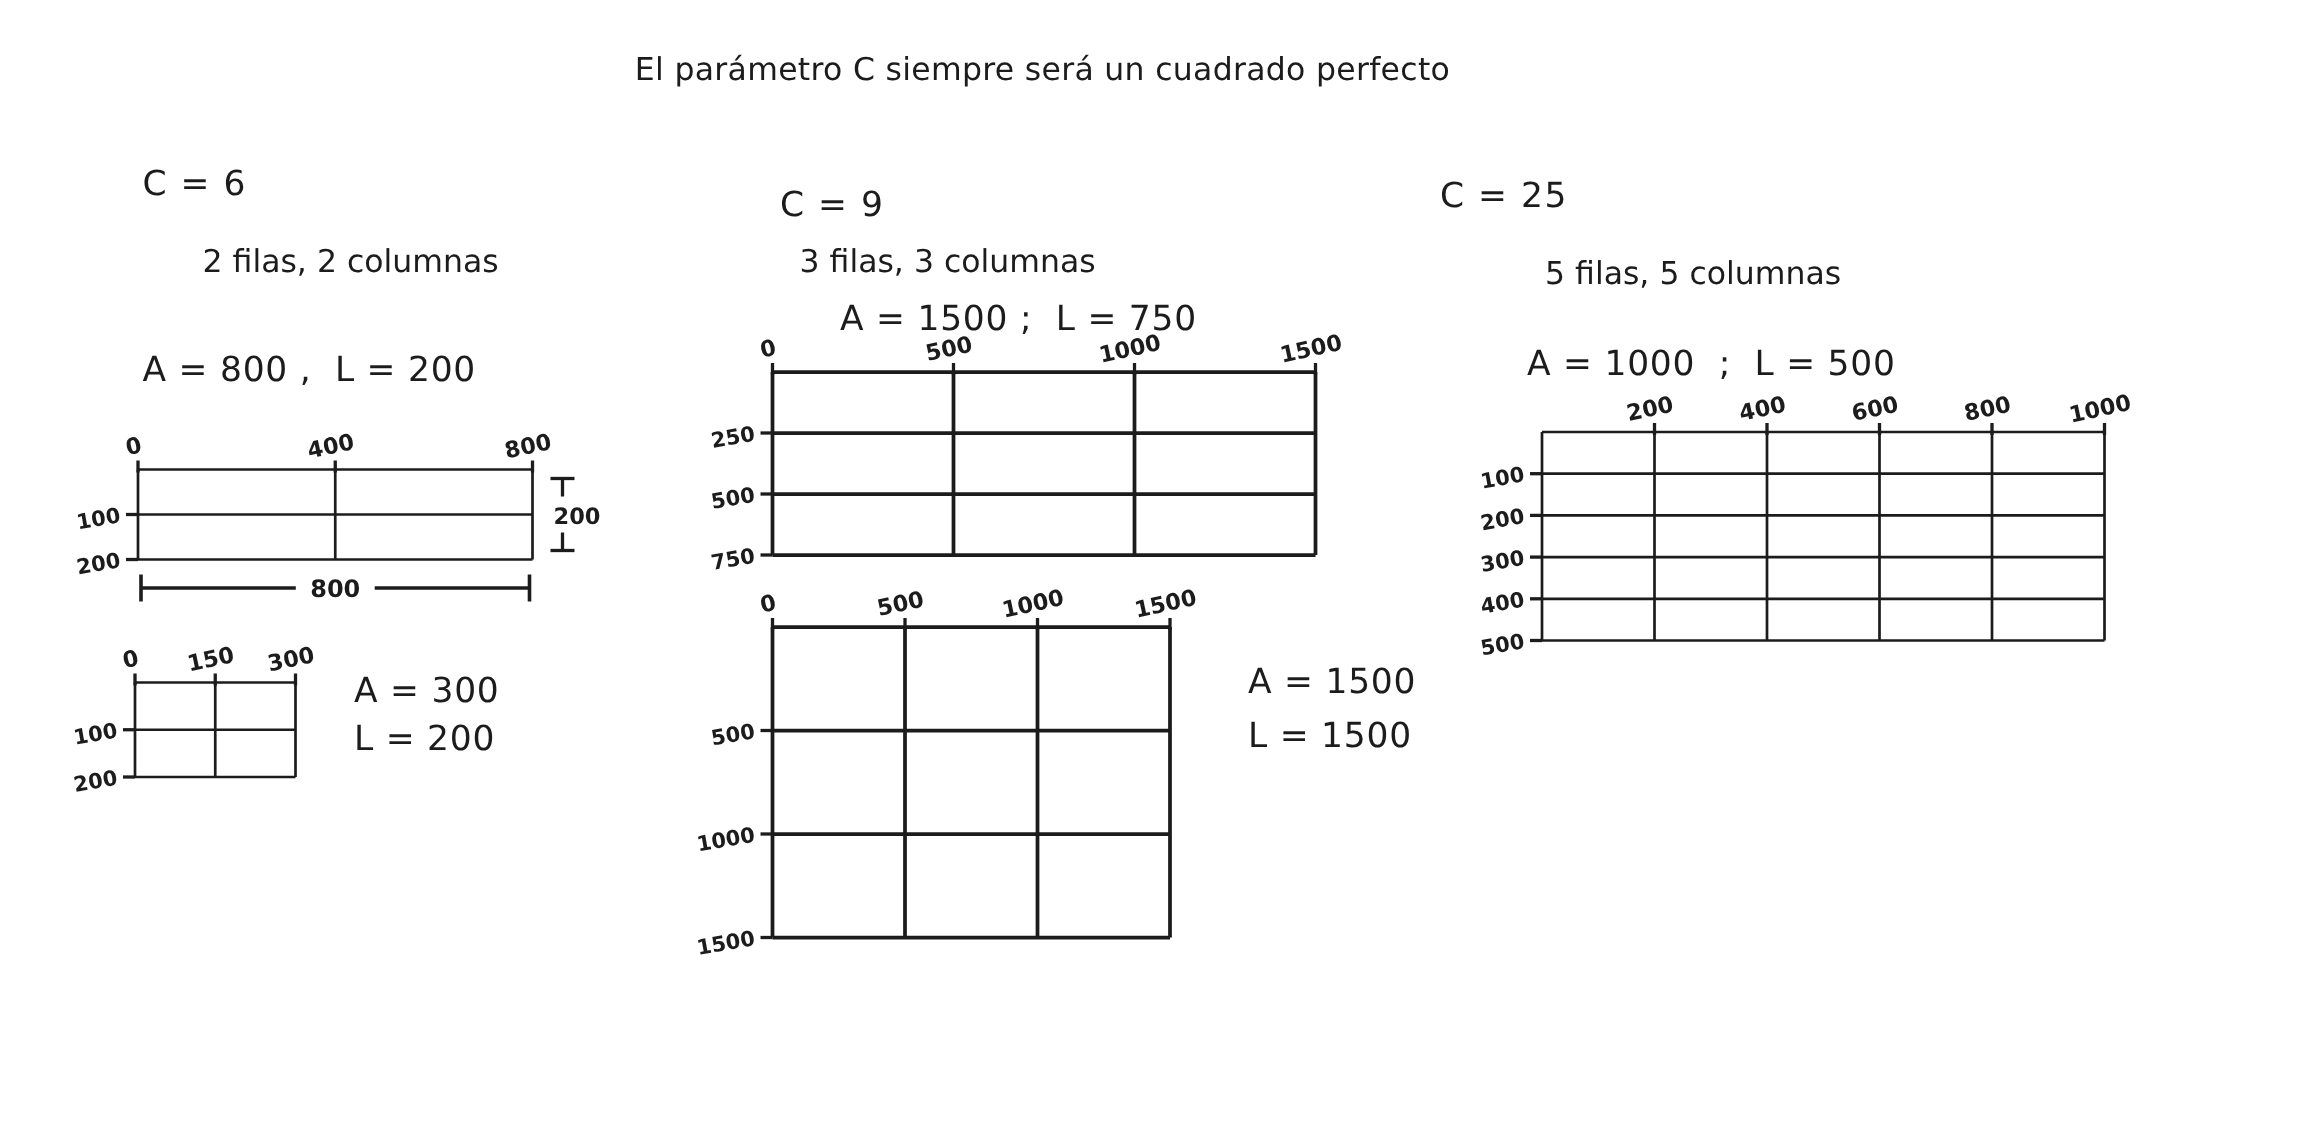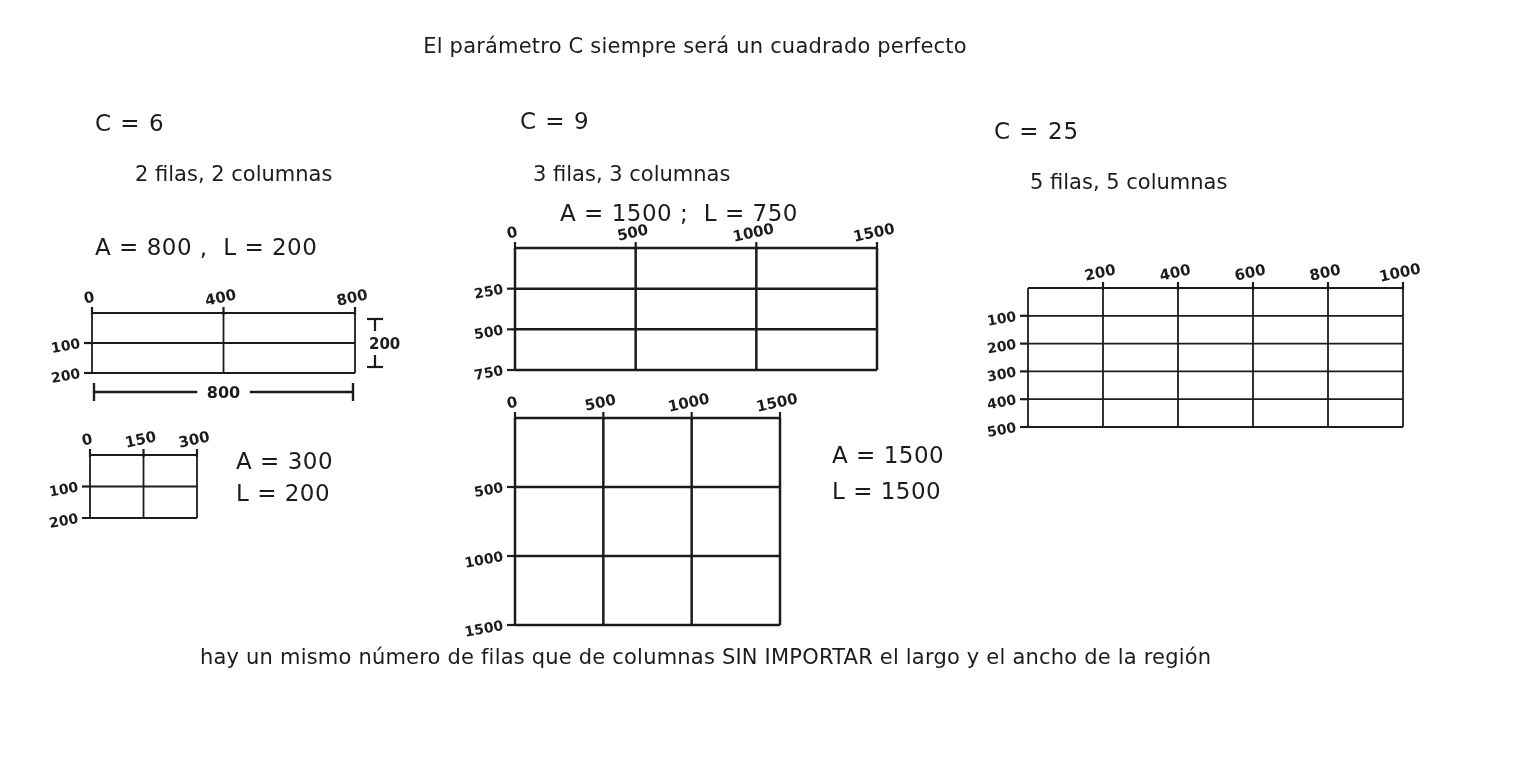--- a/index.html
+++ b/index.html
@@ -92,21 +92,21 @@
         <text x="105" y="-11" text-anchor="middle" font-size="15" font-weight="bold" fill="#1c1c1c" transform="rotate(-12 107 -11)">300</text>
         <line x1="-8" y1="31.5" x2="0" y2="31.5" stroke="#1c1c1c" stroke-width="2.2"></line>
         <text x="-12" y="36.5" text-anchor="end" font-size="14" font-weight="bold" fill="#1c1c1c" transform="rotate(-10 -12 31.5)">100</text>
         <line x1="-8" y1="63" x2="0" y2="63" stroke="#1c1c1c" stroke-width="2.2"></line>
         <text x="-12" y="68" text-anchor="end" font-size="14" font-weight="bold" fill="#1c1c1c" transform="rotate(-10 -12 63)">200</text>
       </svg>
     </div>
   <div class="txt params" style="left:236px; top:448px">A = 300</div>
   <div class="txt params" style="left:236px; top:480px">L = 200</div>
 
-  <div class="txt c-label" style="left:520px; top:108px">C = 9</div>
+  <div class="txt c-label" style="left:520px; top:124px">C = 9</div>
   <div class="txt sub" style="left:533px; top:162px">3 filas, 3 columnas</div>
   <div class="txt params" style="left:560px; top:200px">A = 1500 ;  L = 750</div>
   <div class="grid thick" style="left:515px; top:248px; width:362px; height:122px">
       <svg width="362" height="122">
         <line x1="0" y1="0" x2="362" y2="0" stroke="#1c1c1c" stroke-width="2.5"></line>
         <line x1="0" y1="40.666666666666664" x2="362" y2="40.666666666666664" stroke="#1c1c1c" stroke-width="2.5"></line>
         <line x1="0" y1="81.33333333333333" x2="362" y2="81.33333333333333" stroke="#1c1c1c" stroke-width="2.5"></line>
         <line x1="0" y1="122" x2="362" y2="122" stroke="#1c1c1c" stroke-width="2.5"></line>
         <line x1="0" y1="0" x2="0" y2="122" stroke="#1c1c1c" stroke-width="2.5"></line>
         <line x1="120.66666666666667" y1="0" x2="120.66666666666667" y2="122" stroke="#1c1c1c" stroke-width="2.5"></line>
@@ -150,22 +150,23 @@
         <text x="-12" y="74" text-anchor="end" font-size="14" font-weight="bold" fill="#1c1c1c" transform="rotate(-10 -12 69)">500</text>
         <line x1="-8" y1="138" x2="0" y2="138" stroke="#1c1c1c" stroke-width="2.2"></line>
         <text x="-12" y="143" text-anchor="end" font-size="14" font-weight="bold" fill="#1c1c1c" transform="rotate(-10 -12 138)">1000</text>
         <line x1="-8" y1="207" x2="0" y2="207" stroke="#1c1c1c" stroke-width="2.2"></line>
         <text x="-12" y="212" text-anchor="end" font-size="14" font-weight="bold" fill="#1c1c1c" transform="rotate(-10 -12 207)">1500</text>
       </svg>
     </div>
   <div class="txt params" style="left:832px; top:442px">A = 1500</div>
   <div class="txt params" style="left:832px; top:478px">L = 1500</div>
 
-  <div class="txt c-label" style="left:994px; top:118px">C = 25</div>
+  <div class="txt c-label" style="left:960px; top:118px">C = 25</div>
   <div class="txt sub" style="left:1030px; top:170px">5 filas, 5 columnas</div>
+  <div class="txt params" style="left:1018px; top:230px">A = 1000  ;  L = 500</div>
   <div class="grid" style="left:1028px; top:288px; width:375px; height:139px">
       <svg width="375" height="139">
         <line x1="0" y1="0" x2="375" y2="0" stroke="#1c1c1c" stroke-width="1.8"></line>
         <line x1="0" y1="27.8" x2="375" y2="27.8" stroke="#1c1c1c" stroke-width="1.8"></line>
         <line x1="0" y1="55.6" x2="375" y2="55.6" stroke="#1c1c1c" stroke-width="1.8"></line>
         <line x1="0" y1="83.4" x2="375" y2="83.4" stroke="#1c1c1c" stroke-width="1.8"></line>
         <line x1="0" y1="111.2" x2="375" y2="111.2" stroke="#1c1c1c" stroke-width="1.8"></line>
         <line x1="0" y1="139" x2="375" y2="139" stroke="#1c1c1c" stroke-width="1.8"></line>
         <line x1="0" y1="0" x2="0" y2="139" stroke="#1c1c1c" stroke-width="1.8"></line>
         <line x1="75" y1="0" x2="75" y2="139" stroke="#1c1c1c" stroke-width="1.8"></line>
@@ -190,16 +191,15 @@
         <line x1="-8" y1="83.4" x2="0" y2="83.4" stroke="#1c1c1c" stroke-width="2.2"></line>
         <text x="-12" y="88.4" text-anchor="end" font-size="14" font-weight="bold" fill="#1c1c1c" transform="rotate(-10 -12 83.4)">300</text>
         <line x1="-8" y1="111.2" x2="0" y2="111.2" stroke="#1c1c1c" stroke-width="2.2"></line>
         <text x="-12" y="116.2" text-anchor="end" font-size="14" font-weight="bold" fill="#1c1c1c" transform="rotate(-10 -12 111.2)">400</text>
         <line x1="-8" y1="139" x2="0" y2="139" stroke="#1c1c1c" stroke-width="2.2"></line>
         <text x="-12" y="144" text-anchor="end" font-size="14" font-weight="bold" fill="#1c1c1c" transform="rotate(-10 -12 139)">500</text>
       </svg>
     </div>
 
   <div class="footer">
-    <div>hay un mismo número de filas que de columnas SIN IMPORTAR el largo y el ancho de la región</div>
   </div>
 
 </div>
 
 </body></html>

